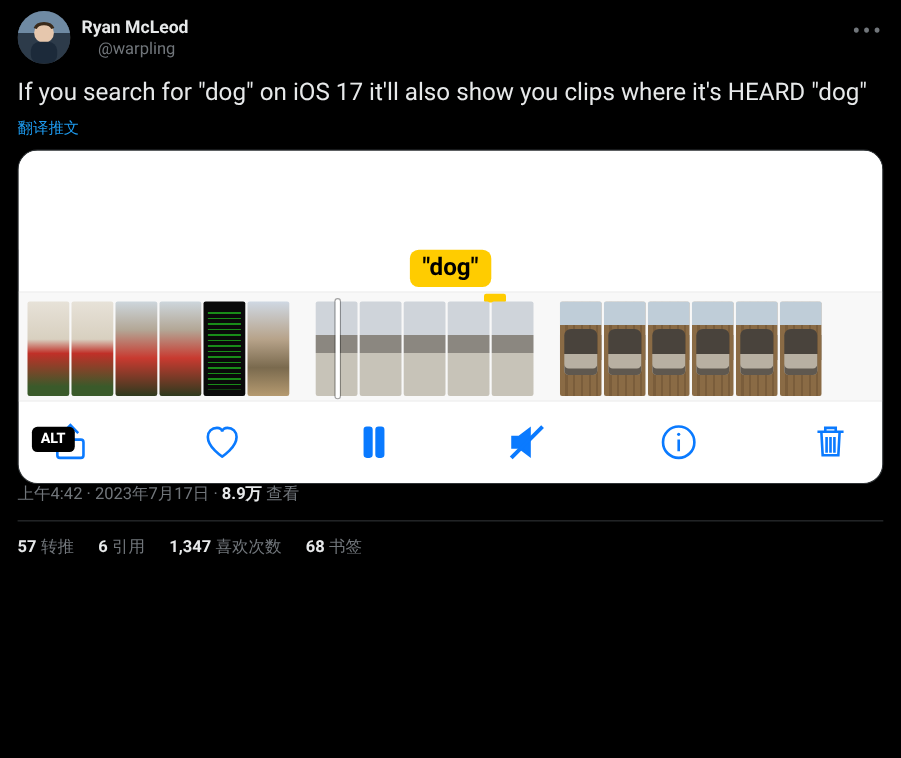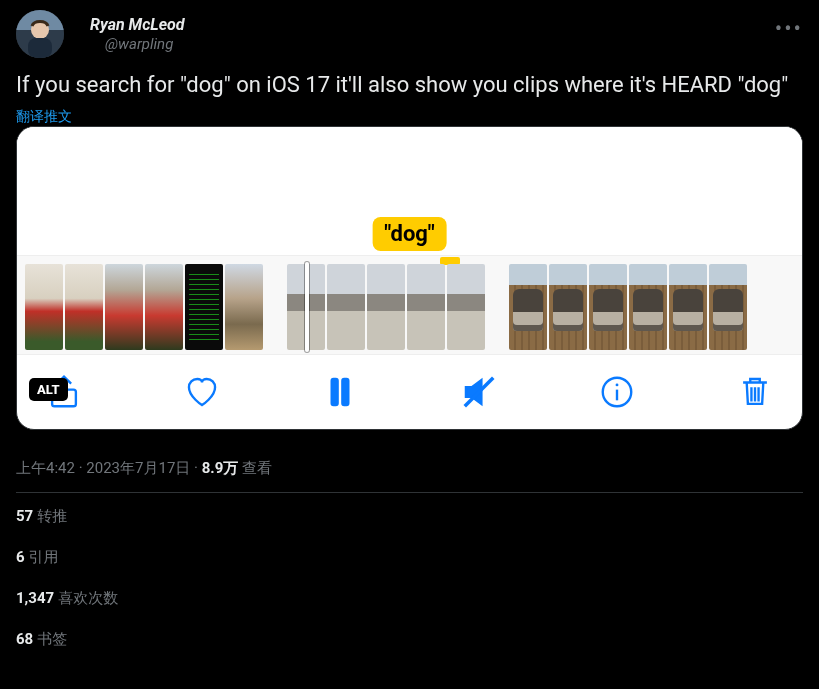--- a/index.html
+++ b/index.html
@@ -9,34 +9,34 @@
     color: #e7e9ea;
     font-family: -apple-system, BlinkMacSystemFont, "Segoe UI", Roboto, Helvetica, Arial, sans-serif;
     padding: 10px 16px;
   }
   .tweet { position: relative; }
   .more {
     position: absolute; top: 6px; right: 0;
     color: #71767b; font-size: 22px; letter-spacing: 2px;
     cursor: pointer;
   }
-  .header { display: flex; align-items: center; gap: 26px; margin-bottom: 12px; font-style: italic; }
+  .header { display: flex; align-items: center; gap: 10px; margin-bottom: 12px; }
   .avatar {
     width: 48px; height: 48px; border-radius: 50%; overflow: hidden;
     background: #333; flex: 0 0 auto;
   }
   .avatar svg { width: 100%; height: 100%; display: block; }
   .names { line-height: 1.25; }
   .display-name { font-weight: 700; font-size: 16px; color: #e7e9ea; }
   .handle { font-size: 15px; color: #71767b; margin-left: 15px; }
   .body-text {
     font-size: 22px; line-height: 1.35; color: #e7e9ea;
     margin-bottom: 6px;
   }
-  .translate-link { color: #1d9bf0; font-size: 14px; cursor: pointer; display: inline-block; }
+  .translate-link { color: #1d9bf0; font-size: 14px; margin-bottom: 10px; cursor: pointer; display: inline-block; }
   .media-card {
     position: relative;
     width: 100%;
     background: #fff;
     border-radius: 18px;
     overflow: hidden;
     border: 1px solid #2f3336;
   }
   .card-inner { position: relative; padding: 0 0 14px 0; }
   .top-white { height: 90px; background: #fff; }
@@ -102,26 +102,26 @@
   }
   .tool { width: 38px; height: 38px; display: flex; align-items: center; justify-content: center; cursor: pointer; }
   .tool svg { stroke: #0a7aff; fill: none; stroke-width: 2; }
   .tool.solid svg { fill: #0a7aff; stroke: #0a7aff; }
   .alt-badge {
     position: absolute; left: 12px; bottom: 28px;
     background: #000; color: #fff; font-weight: 800; font-size: 13px;
     padding: 4px 8px; border-radius: 5px;
   }
   .meta {
-    margin-top: 29px; color: #71767b; font-size: 15px;
+    margin-top: 0; color: #71767b; font-size: 15px;
     border-bottom: 1px solid #2f3336; padding-bottom: 14px;
   }
   .meta .views-num { color: #e7e9ea; font-weight: 700; }
   .stats {
-    display: flex; gap: 22px; padding-top: 14px; font-size: 15px; color: #71767b; flex-direction: column;
+    display: flex; gap: 22px; padding-top: 14px; font-size: 15px; color: #71767b;
   }
   .stats .num { color: #e7e9ea; font-weight: 700; margin-right: 4px; }
 </style>
 </head>
 <body>
 
 <div class="tweet">
   <div class="more">•••</div>
 
   <div class="header">

